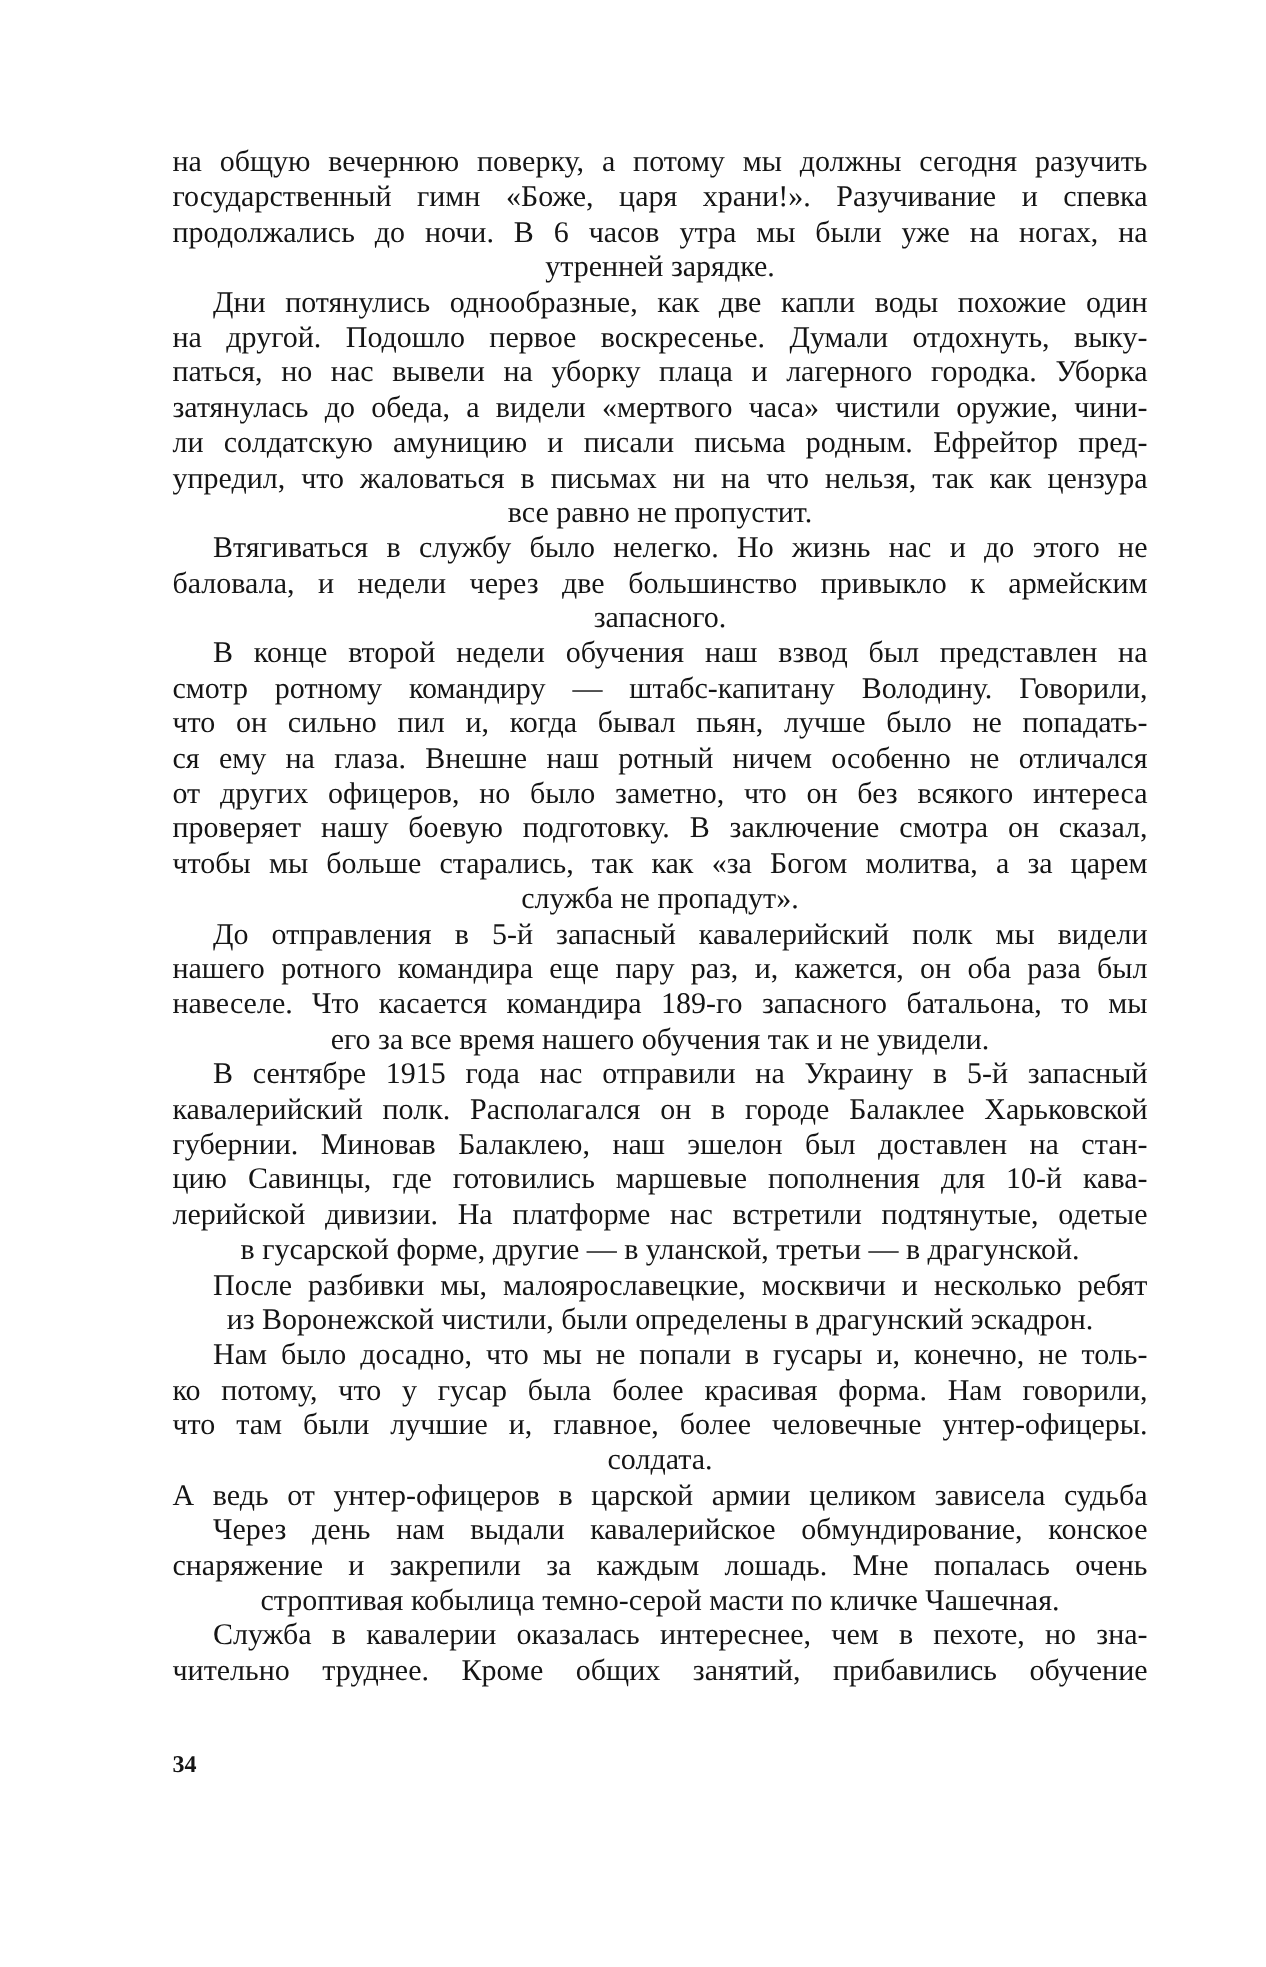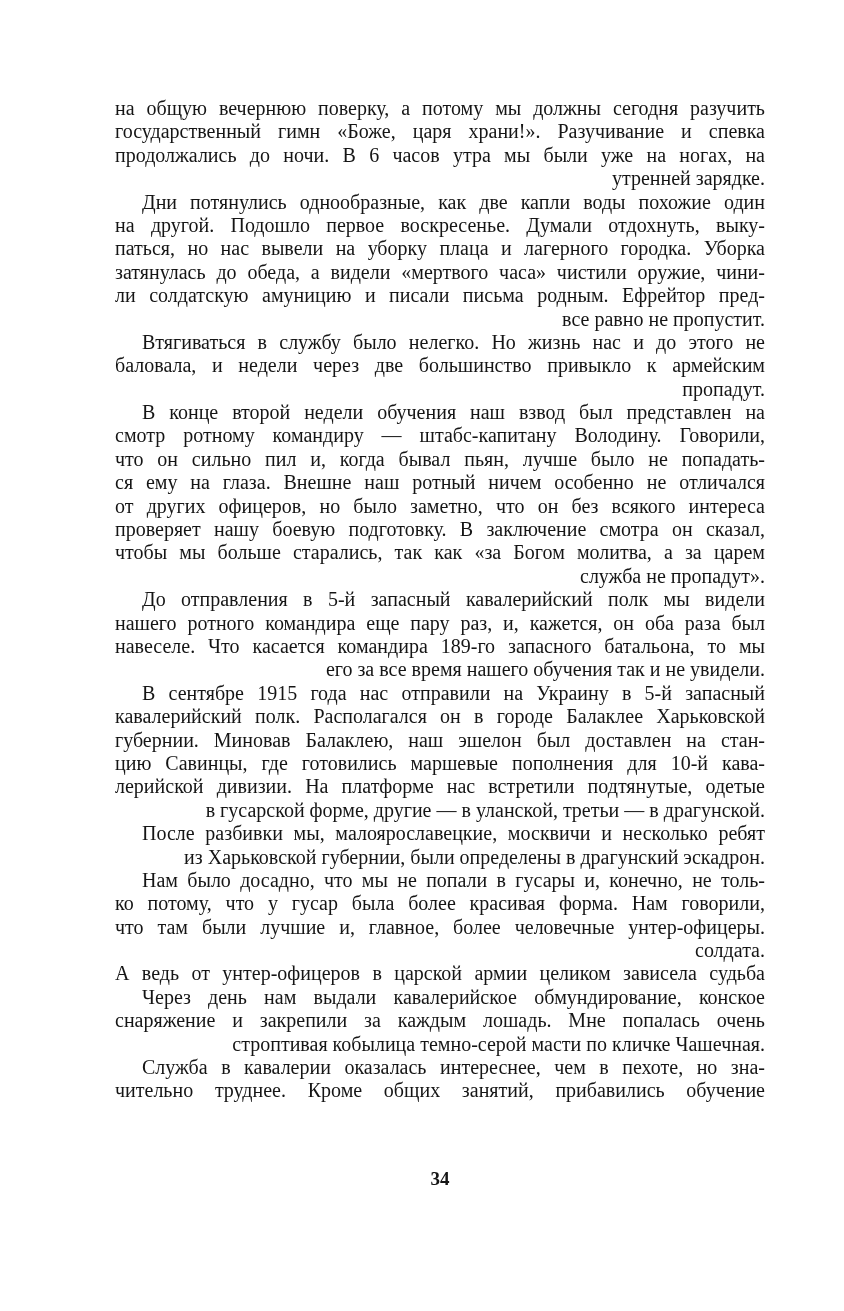--- a/index.html
+++ b/index.html
@@ -20,79 +20,80 @@
     position: absolute;
     left: 115px;
     top: 97px;
     width: 650px;
     font-size: 20px;
     line-height: 23.4px;
   }
   .line {
     height: 23.4px;
     white-space: nowrap;
-    text-align: right;
+    text-align: center;
   }
   .line.j {
     white-space: normal;
     text-align: justify;
     text-align-last: justify;
   }
   .line.ind {
     text-indent: 27px;
   }
   .page-number {
     position: absolute;
     left: 115px;
     top: 1168px;
     width: 650px;
-    text-align: center;
-    font-size: 19px;
+    text-align: left;
+    font-size: 16px;
     font-weight: bold;
     color: #151515;
   }
 </style>
 </head>
 <body>
 
 <div class="page">
   <div class="text-block" id="text-block">
       <div class="line j">на общую вечернюю поверку, а потому мы должны сегодня разучить</div>
       <div class="line j">государственный гимн «Боже, царя храни!». Разучивание и спевка</div>
       <div class="line j">продолжались до ночи. В 6 часов утра мы были уже на ногах, на</div>
       <div class="line">утренней зарядке.</div>
       <div class="line j ind">Дни потянулись однообразные, как две капли воды похожие один</div>
       <div class="line j">на другой. Подошло первое воскресенье. Думали отдохнуть, выку-</div>
       <div class="line j">паться, но нас вывели на уборку плаца и лагерного городка. Уборка</div>
       <div class="line j">затянулась до обеда, а видели «мертвого часа» чистили оружие, чини-</div>
       <div class="line j">ли солдатскую амуницию и писали письма родным. Ефрейтор пред-</div>
+      <div class="line j">упредил, что жаловаться в письмах ни на что нельзя, так как цензура</div>
       <div class="line">все равно не пропустит.</div>
       <div class="line j ind">Втягиваться в службу было нелегко. Но жизнь нас и до этого не</div>
       <div class="line j">баловала, и недели через две большинство привыкло к армейским</div>
-      <div class="line">пропадут.</div>
+      <div class="line">запасного.</div>
       <div class="line j ind">В конце второй недели обучения наш взвод был представлен на</div>
       <div class="line j">смотр ротному командиру — штабс-капитану Володину. Говорили,</div>
       <div class="line j">что он сильно пил и, когда бывал пьян, лучше было не попадать-</div>
       <div class="line j">ся ему на глаза. Внешне наш ротный ничем особенно не отличался</div>
       <div class="line j">от других офицеров, но было заметно, что он без всякого интереса</div>
       <div class="line j">проверяет нашу боевую подготовку. В заключение смотра он сказал,</div>
       <div class="line j">чтобы мы больше старались, так как «за Богом молитва, а за царем</div>
       <div class="line">служба не пропадут».</div>
       <div class="line j ind">До отправления в 5-й запасный кавалерийский полк мы видели</div>
       <div class="line j">нашего ротного командира еще пару раз, и, кажется, он оба раза был</div>
       <div class="line j">навеселе. Что касается командира 189-го запасного батальона, то мы</div>
       <div class="line">его за все время нашего обучения так и не увидели.</div>
       <div class="line j ind">В сентябре 1915 года нас отправили на Украину в 5-й запасный</div>
       <div class="line j">кавалерийский полк. Располагался он в городе Балаклее Харьковской</div>
       <div class="line j">губернии. Миновав Балаклею, наш эшелон был доставлен на стан-</div>
       <div class="line j">цию Савинцы, где готовились маршевые пополнения для 10-й кава-</div>
       <div class="line j">лерийской дивизии. На платформе нас встретили подтянутые, одетые</div>
       <div class="line">в гусарской форме, другие — в уланской, третьи — в драгунской.</div>
       <div class="line j ind">После разбивки мы, малоярославецкие, москвичи и несколько ребят</div>
-      <div class="line">из Харьковской губернии, были определены в драгунский эскадрон.</div>
+      <div class="line">из Воронежской чистили, были определены в драгунский эскадрон.</div>
       <div class="line j ind">Нам было досадно, что мы не попали в гусары и, конечно, не толь-</div>
       <div class="line j">ко потому, что у гусар была более красивая форма. Нам говорили,</div>
       <div class="line j">что там были лучшие и, главное, более человечные унтер-офицеры.</div>
       <div class="line">солдата.</div>
       <div class="line j">А ведь от унтер-офицеров в царской армии целиком зависела судьба</div>
       <div class="line j ind">Через день нам выдали кавалерийское обмундирование, конское</div>
       <div class="line j">снаряжение и закрепили за каждым лошадь. Мне попалась очень</div>
       <div class="line">строптивая кобылица темно-серой масти по кличке Чашечная.</div>
       <div class="line j ind">Служба в кавалерии оказалась интереснее, чем в пехоте, но зна-</div>
       <div class="line j">чительно труднее. Кроме общих занятий, прибавились обучение</div>

